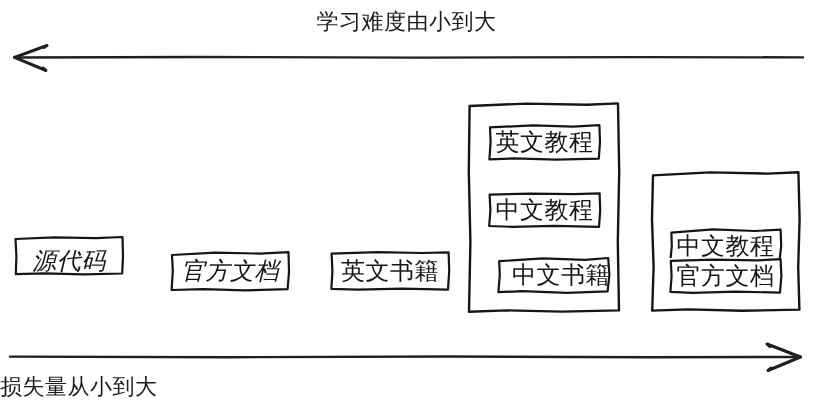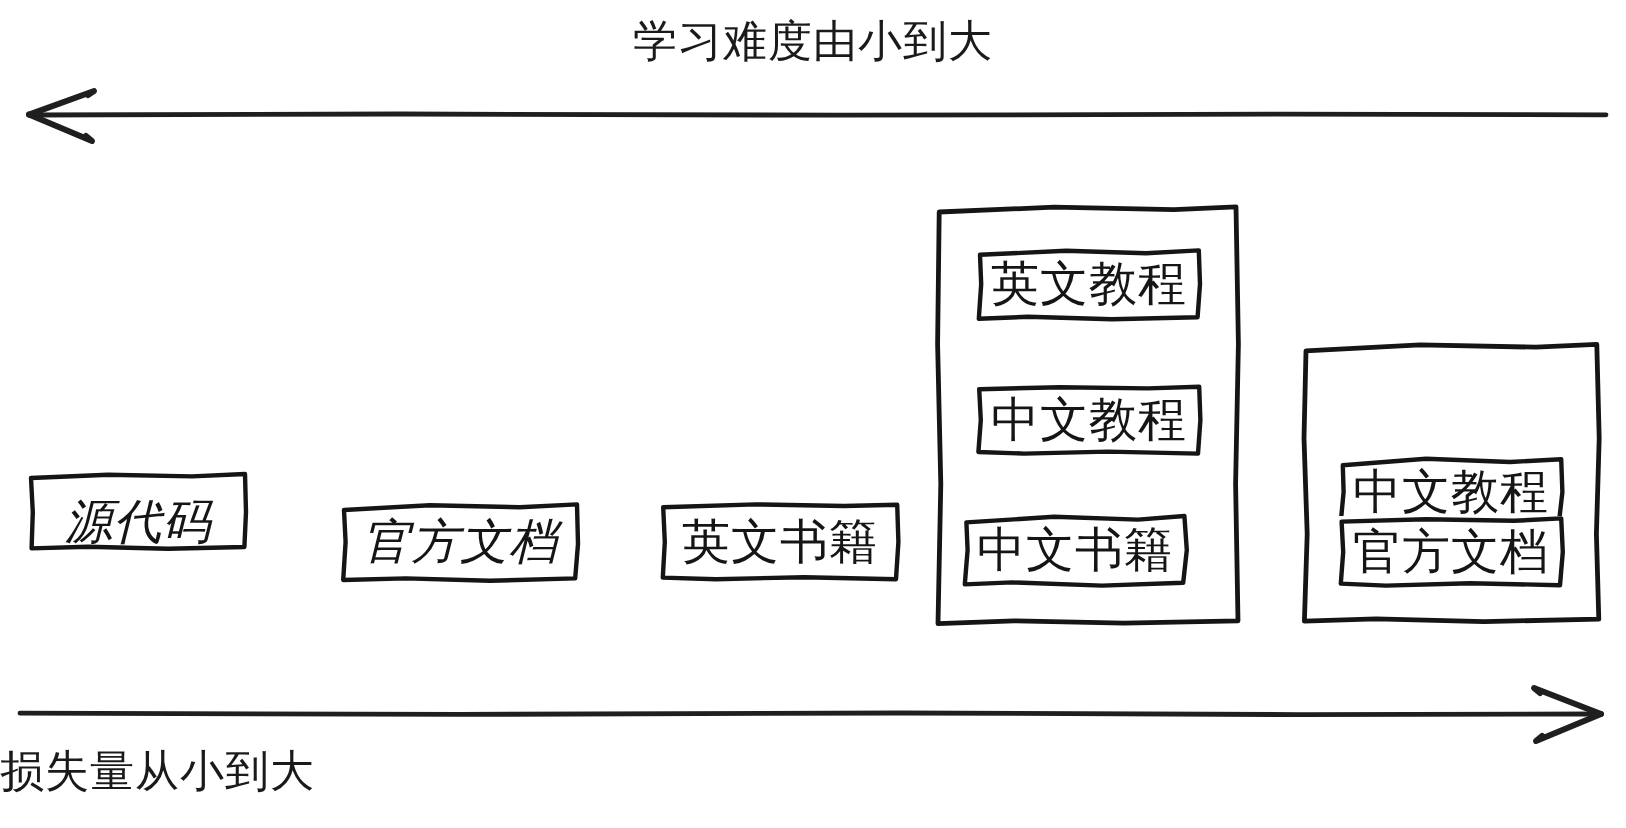--- a/index.html
+++ b/index.html
@@ -134,21 +134,21 @@
       <span class="node-label">英文教程</span>
     </div>
 
     <div class="node-box" style="left:21px; top:90px; width:113px; height:36px;">
       <svg width="113" height="36" aria-hidden="true">
         <path d="M1.6 2.6 L42 1.6 L86 2.2 L111.6 1.4 L112.2 18 L111.0 34.8 L66 33.8 L24 34.8 L1.2 34.0 L2.4 18 Z" fill="#ffffff" stroke="#151515" stroke-width="2.2" stroke-linejoin="round" stroke-linecap="round"></path>
       </svg>
       <span class="node-label">中文教程</span>
     </div>
 
-    <div class="node-box" style="left:14px; top:155px; width:113px; height:36px;">
+    <div class="node-box" style="left:30px; top:155px; width:113px; height:36px;justify-content:flex-end;">
       <svg width="113" height="36" aria-hidden="true">
         <path d="M2.2 4.2 L46 1.4 L88 2.8 L111.2 1.0 L112.4 18 L110.6 34.4 L70 35.8 L25 34.2 L1.4 35.2 L2.8 18 Z" fill="#ffffff" stroke="#151515" stroke-width="2.2" stroke-linejoin="round" stroke-linecap="round"></path>
       </svg>
       <span class="node-label">中文书籍</span>
     </div>
   </div>
 
   <div class="group-box" style="left:650px; top:171px; width:151px; height:141px;">
     <svg class="group-frame" width="151" height="141" aria-hidden="true">
       <path d="M3.0 4.4 L60 1.4 L118 2.6 L148.4 1.2 L149.6 48 L148.2 96 L149.4 138.6 L92 139.8 L38 138.4 L2.2 139.6 L3.6 96 L2.0 48 Z" fill="#ffffff" stroke="#151515" stroke-width="2.4" stroke-linejoin="round" stroke-linecap="round"></path>

